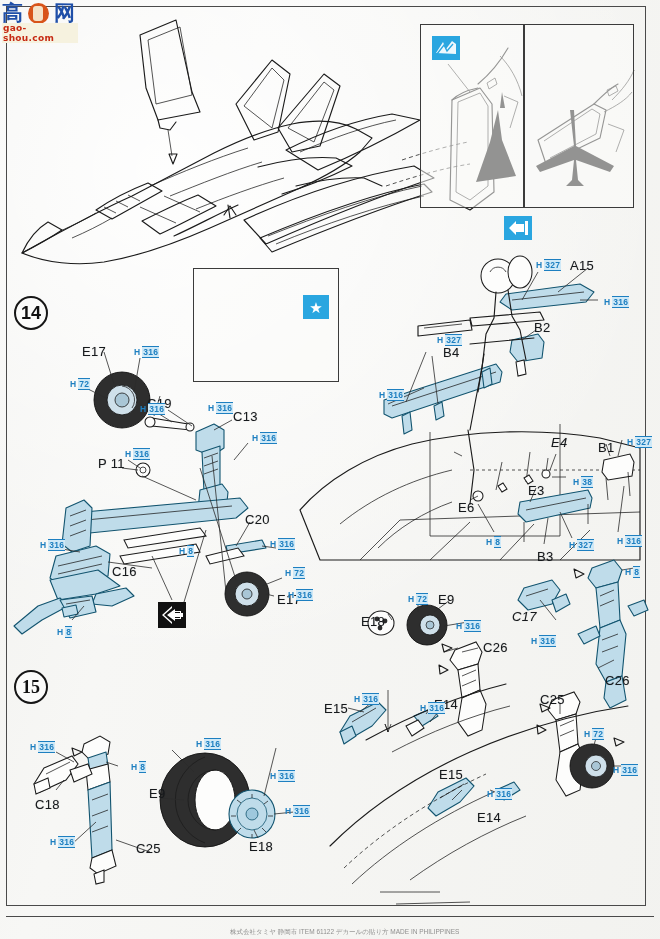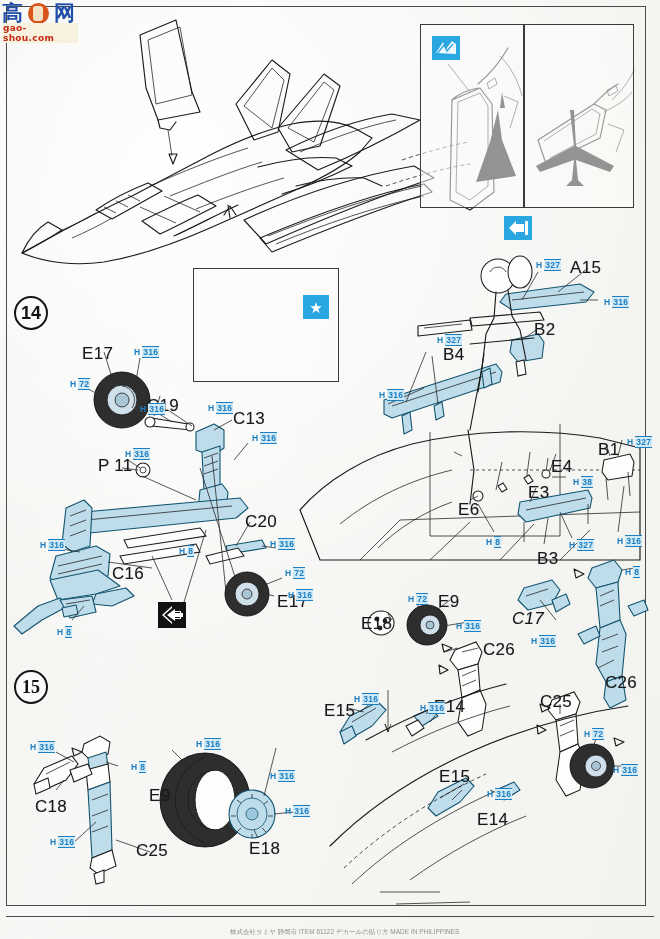--- a/index.html
+++ b/index.html
@@ -6,21 +6,21 @@
   body{width:660px;height:939px;overflow:hidden;font-family:"Liberation Sans",sans-serif;}
   #sheet{position:relative;width:660px;height:939px;background:#f7f7f5;overflow:hidden;}
   #sheet:before{content:"";position:absolute;inset:0;background:
      radial-gradient(circle at 25% 18%, rgba(255,255,255,.9) 0%, rgba(246,246,243,0) 55%),
      linear-gradient(105deg, rgba(236,236,232,.55) 0%, rgba(255,255,255,0) 30%, rgba(238,238,234,.5) 100%);
      pointer-events:none;}
   .frame{position:absolute;left:6px;top:6px;width:640px;height:900px;border:1.4px solid #4a4a4a;box-sizing:border-box;}
   .frame2{position:absolute;left:6px;top:916px;width:648px;height:1.4px;background:#4a4a4a;}
   svg.art{position:absolute;left:0;top:0;width:660px;height:939px;overflow:visible;}
   .lbl{position:absolute;font-family:"Liberation Sans",sans-serif;color:#16191c;white-space:nowrap;}
-  .part{font-size:17px;font-weight:400;letter-spacing:.3px;text-shadow:0 0 1px rgba(0,0,0,.25);}
+  .part{font-size:13px;font-weight:400;letter-spacing:.3px;text-shadow:0 0 1px rgba(0,0,0,.25);}
   .hlbl{font-size:8.5px;color:#1d7fc0;font-weight:700;letter-spacing:.2px;white-space:nowrap;}
   .hlbl .n{border-top:1.4px solid #1d7fc0;border-bottom:1.4px solid #1d7fc0;background:#cfe9f7;padding:0 1px;margin-left:2px;margin-top:28px;}
   .stepnum{position:absolute;width:30px;height:30px;border:2.3px solid #161616;border-radius:50%;
      display:flex;align-items:center;justify-content:center;font-size:18px;font-weight:700;color:#111;
      background:#fbfbfa;font-family:"Liberation Sans",sans-serif;}
   .boxd{position:absolute;border:1.5px solid #3b3b3b;background:rgba(251,251,250,.55);box-sizing:border-box;}
   .cyanbox{position:absolute;background:#2aa6e0;display:flex;align-items:center;justify-content:center;}
   .cyanbox svg{display:block;}
   .wm{position:absolute;left:2px;top:2px;width:76px;height:34px;}
   .wm .cjk{position:absolute;top:0;font-family:"DejaVu Sans",sans-serif;font-size:21px;font-weight:700;color:#1f4fa8;line-height:22px;}
@@ -447,21 +447,21 @@
       <div class="lbl part" style="left: 147px; top: 396px;">C19</div>
       <div class="lbl part" style="left: 233px; top: 409px;">C13</div>
       <div class="lbl part" style="left: 98px; top: 456px;">P 11</div>
       <div class="lbl part" style="left: 245px; top: 512px;">C20</div>
       <div class="lbl part" style="left: 112px; top: 564px;">C16</div>
       <div class="lbl part" style="left: 277px; top: 592px;">E17</div>
       <div class="lbl part" style="left: 570px; top: 258px;">A15</div>
       <div class="lbl part" style="left: 534px; top: 320px;">B2</div>
       <div class="lbl part" style="left: 410px; top: 345px; margin-left: 33px;">B4</div>
       <div class="lbl part" style="left: 598px; top: 440px;">B1</div>
-      <div class="lbl part" style="left: 551px; top: 457px;">E4</div>
+      <div class="lbl part" style="left: 551px; top: 435px; font-style: italic;">E4</div>
       <div class="lbl part" style="left: 528px; top: 483px;">E3</div>
       <div class="lbl part" style="left: 458px; top: 500px;">E6</div>
       <div class="lbl part" style="left: 537px; top: 549px;">B3</div>
       <div class="lbl part" style="left: 361px; top: 614px;">E18</div>
       <div class="lbl part" style="left: 438px; top: 592px;">E9</div>
       <div class="lbl part" style="left: 512px; top: 609px; font-style: italic;">C17</div>
       <div class="lbl part" style="left: 483px; top: 640px;">C26</div>
       <div class="lbl part" style="left: 605px; top: 673px;">C26</div>
       <div class="lbl part" style="left: 540px; top: 692px;">C25</div>
       <div class="lbl part" style="left: 324px; top: 701px;">E15</div>

